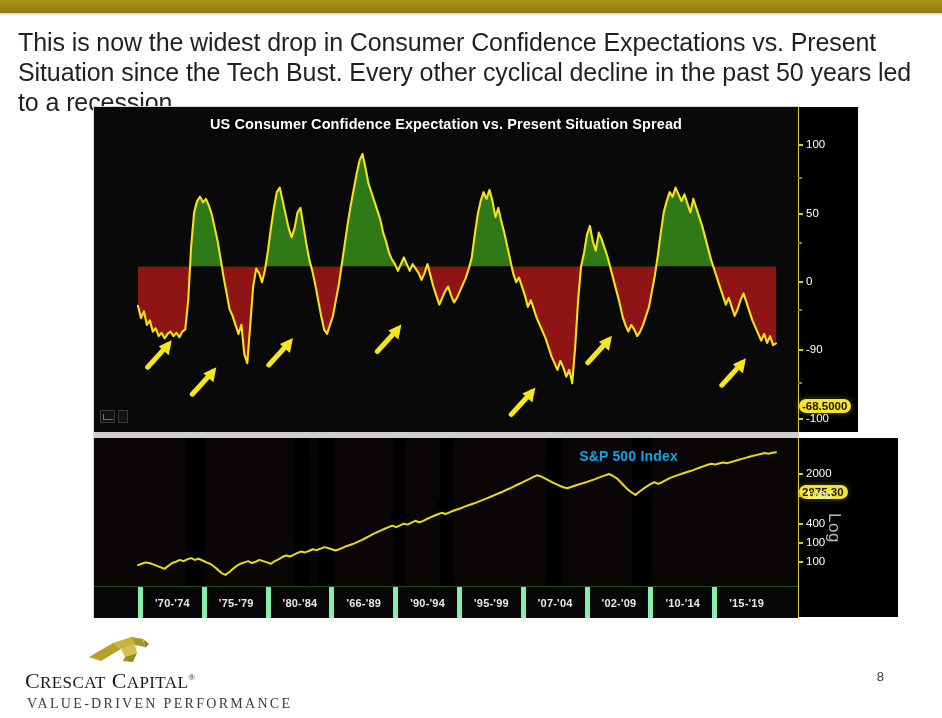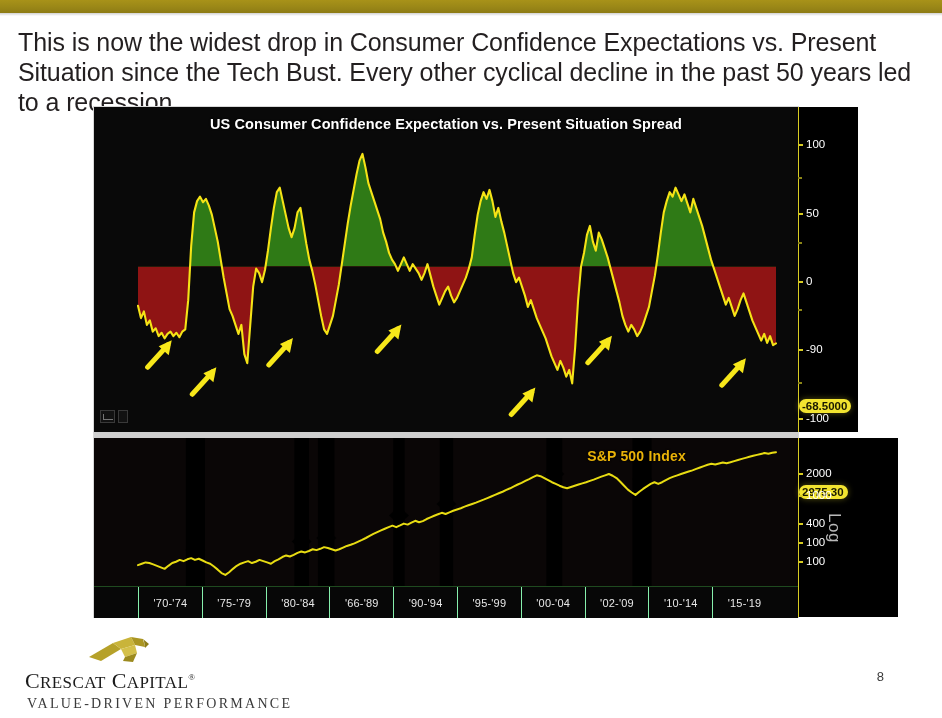--- a/index.html
+++ b/index.html
@@ -84,22 +84,22 @@
   
   #panel-bottom {
     position: absolute;
     left: 0; top: 331px;
     width: 704px; height: 148px;
     background: #0a0606;
     overflow: hidden;
   }
   #spx-title {
     position: absolute;
-    right: 112px; top: 10px;
-    color: #eab308;
+    right: 120px; top: 10px;
+    color: #0ea5e9;
     font-size: 14px;
     font-weight: bold;
     letter-spacing: 0.2px;
     text-shadow: 0 0 2px #000;
     z-index: 8;
   }
 
   
   #xaxis-strip {
     position: absolute;
@@ -107,24 +107,24 @@
     width: 704px; height: 31px;
     background: #070707;
     border-top: 1px solid #1f4a1f;
     display: flex;
     z-index: 6;
   }
   #xaxis-pad-left  { width: 44px; flex: 0 0 44px; }
   #xaxis-pad-right { width: 22px; flex: 0 0 22px; }
   .xtick {
     flex: 1 1 0;
-    border-left: 1px solid #86efac;
+    border-left: 5px solid #86efac;
     color: #e8e8e8;
     font-size: 11px;
-    font-weight: normal;
+    font-weight: bold;
     display: flex;
     align-items: center;
     justify-content: center;
     letter-spacing: 0.2px;
   }
 
   
   #axis-top {
     position: absolute;
     left: 798px; top: 107px;
@@ -338,21 +338,21 @@
   </div>
 
   <div id="xaxis-strip">
     <div id="xaxis-pad-left"></div>
     <div class="xtick">'70-'74</div>
     <div class="xtick">'75-'79</div>
     <div class="xtick">'80-'84</div>
     <div class="xtick">'66-'89</div>
     <div class="xtick">'90-'94</div>
     <div class="xtick">'95-'99</div>
-    <div class="xtick">'00-'04</div>
+    <div class="xtick">'07-'04</div>
     <div class="xtick">'02-'09</div>
     <div class="xtick">'10-'14</div>
     <div class="xtick">'15-'19</div>
     <div id="xaxis-pad-right"></div>
   </div>
 </div>
 
 <div id="axis-top">
   <div class="axis-line"></div>
   <div class="tick" style="top:31px"><span class="dash"></span><span>100</span></div>

